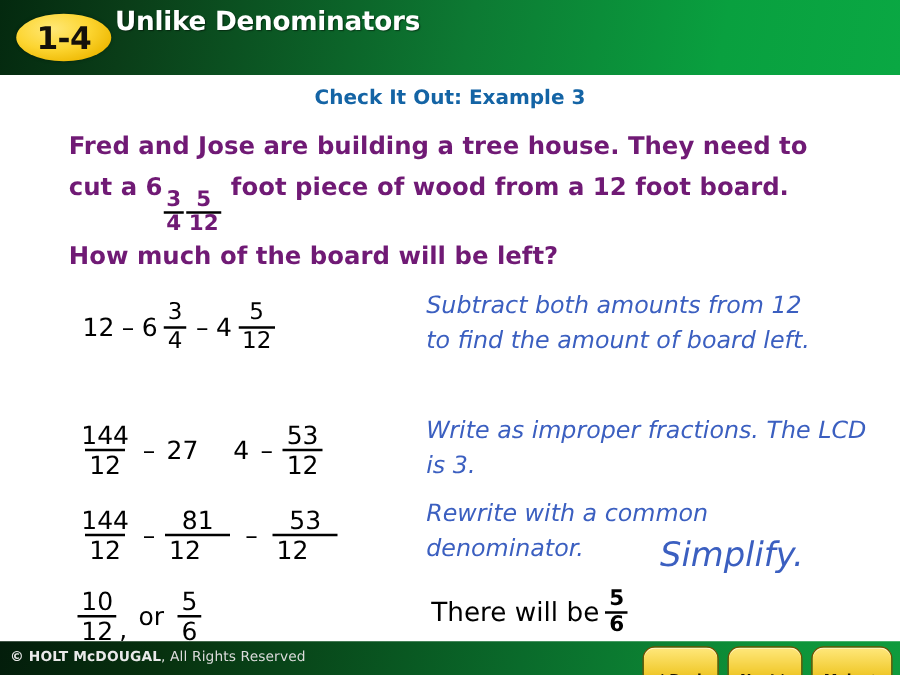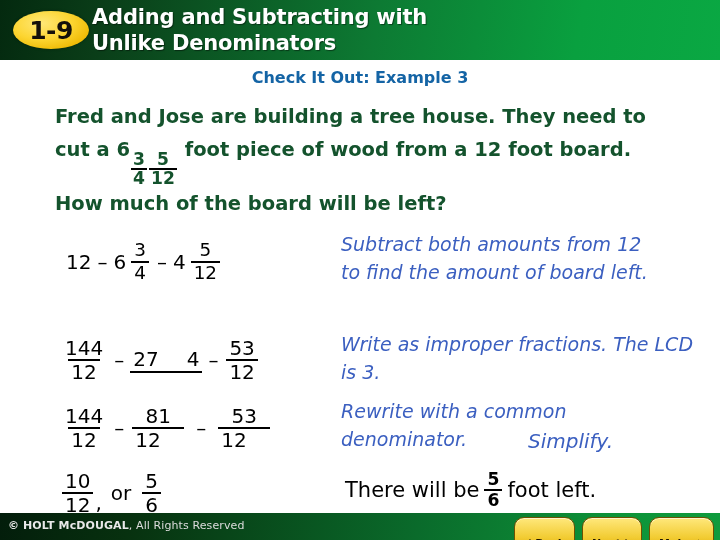--- a/index.html
+++ b/index.html
@@ -67,21 +67,21 @@
     font-size: 16px;
     font-weight: bold;
     font-family: "DejaVu Sans", sans-serif;
   }
 
   
   .problem {
     position: absolute;
     left: 55px; top: 100px;
     width: 630px;
-    color: #14532d;
+    color: #701a75;
     font-size: 19.5px;
     font-weight: bold;
     line-height: 33px;
     font-family: "DejaVu Sans", sans-serif;
   }
 
   
   .ifrac {
     display: inline-flex;
     flex-direction: column;
@@ -121,21 +121,21 @@
   .frac.wide .den { min-width: 46px; }
 
   
   .mixed { display: inline-flex; align-items: center; }
   .mixed .whole { margin-right: 3px; }
   .mixed .frac { font-size: 0.92em; }
 
   
   .split-frac {
     display: inline-flex;
-    flex-direction: column;
+    flex-direction: row;
     align-items: center;
     line-height: 1.12;
   }
   .split-frac .row {
     display: flex;
     align-items: baseline;
   }
   .split-frac .row .a { padding: 0 3px; }
   .split-frac .row .b { padding: 0 3px; margin-left: 22px; }
   .split-frac .bar {
@@ -215,24 +215,23 @@
     font-family: "DejaVu Sans", sans-serif;
     white-space: nowrap;
   }
   .navbtn svg { display: block; }
 </style>
 </head>
 <body>
 
 <div class="header">
   <div class="badge">
-    <span class="badge-text">1-9</span>
+    <span class="badge-text">1-4</span>
   </div>
   <div class="header-title">
-    <div>Adding and Subtracting with</div>
     <div>Unlike Denominators</div>
   </div>
 </div>
 
 <div class="example-heading">Check It Out: Example 3</div>
 
 <div class="problem">
   <span>Fred and Jose are building a tree house. They need to cut a 6</span><span class="ifrac">
       <span class="num">3</span>
       <span class="den">4</span>
@@ -299,21 +298,21 @@
       <span class="den">12</span>
     </span>
     <span class="op" style="margin:0 10px;">–</span>
     <span class="frac wide">
       <span class="num">53</span>
       <span class="den">12</span>
     </span>
   </div>
 
   <div class="note" style="left:341px; top:397px; width:300px;">Rewrite with a common denominator.</div>
-  <div class="note-inline" style="left:528px; top:429px; font-size:20px;">Simplify.</div>
+  <div class="note-inline" style="left:528px; top:429px; font-size:27px;">Simplify.</div>
 
   <div class="work" style="left:60px; top:470px;">
     <span class="frac">
       <span class="num">10</span>
       <span class="den">12</span>
     </span>
     <span style="align-self:flex-end; margin-bottom:2px;">,</span>
     <span style="margin:0 9px;">or</span>
     <span class="frac">
       <span class="num">5</span>
@@ -321,21 +320,20 @@
     </span>
   </div>
 </div>
 
 <div class="conclusion">
   <span>There will be</span>
   <span class="frac">
     <span class="num">5</span>
     <span class="den">6</span>
   </span>
-  <span>foot left.</span>
 </div>
 
 <div class="footer">
   <div class="copyright">
     <span>© HOLT McDOUGAL</span><span class="light">, All Rights Reserved</span>
   </div>
 
   <div class="navbar">
 
     <div class="navbtn">

